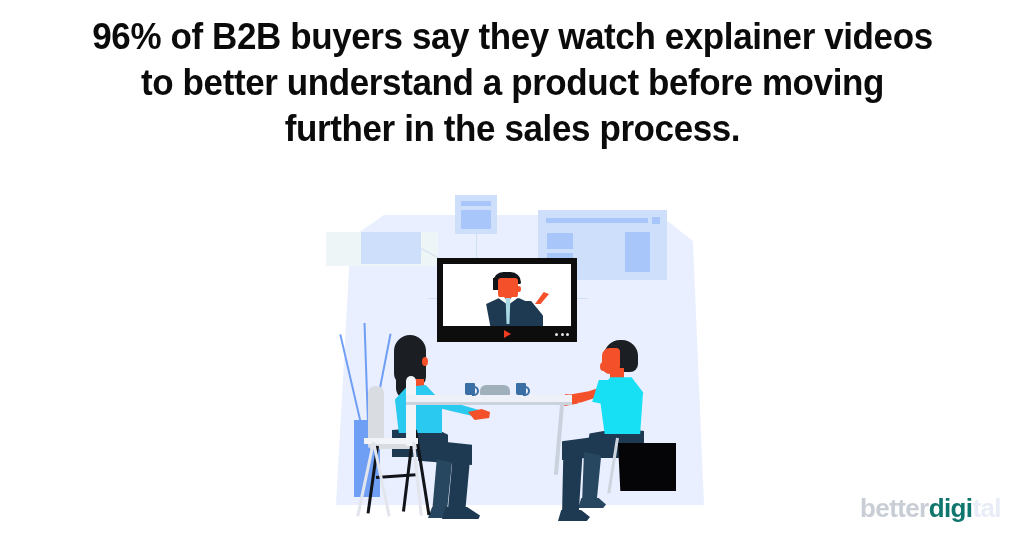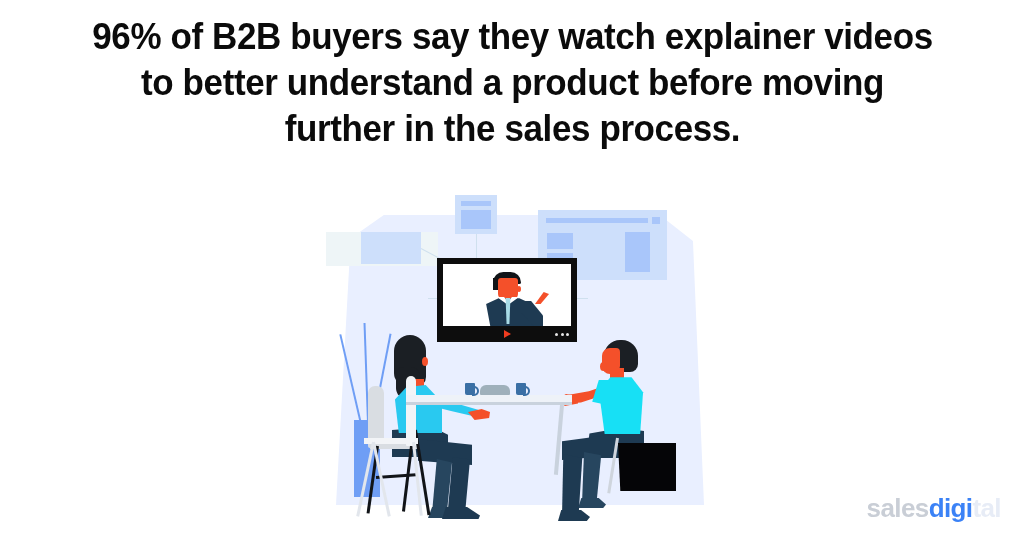--- a/index.html
+++ b/index.html
@@ -248,21 +248,21 @@
     right: 24px;
     bottom: 15px;
     font-family: "Liberation Sans", sans-serif;
     font-weight: 700;
     font-size: 26px;
     letter-spacing: -0.6px;
     line-height: 28px;
     white-space: nowrap;
   }
   #logo .lg-khris  { color: #c9ced6; }
-  #logo .lg-digi   { color: #3b82f6; }
+  #logo .lg-digi   { color: #0f766e; }
   #logo .lg-tal    { color: #e7ecf6; }
 </style>
 </head>
 <body>
 
 <div id="poster">
 
   <div id="headline">
     <span class="hl-line">96% of B2B buyers say they watch explainer videos</span>
     <span class="hl-line">to better understand a product before moving</span>
@@ -372,16 +372,16 @@
     <div id="laptop-closed"></div>
     <div class="mug" id="mug-left"></div>
     <div class="mug" id="mug-right"></div>
 
     <div id="bag-strap"></div>
     <div id="bag"></div>
 
   </div>
 
   <div id="logo">
-    <span class="lg-khris">sales</span><span class="lg-digi">digi</span><span class="lg-tal">tal</span>
+    <span class="lg-khris">better</span><span class="lg-digi">digi</span><span class="lg-tal">tal</span>
   </div>
 
 </div>
 
 </body></html>

